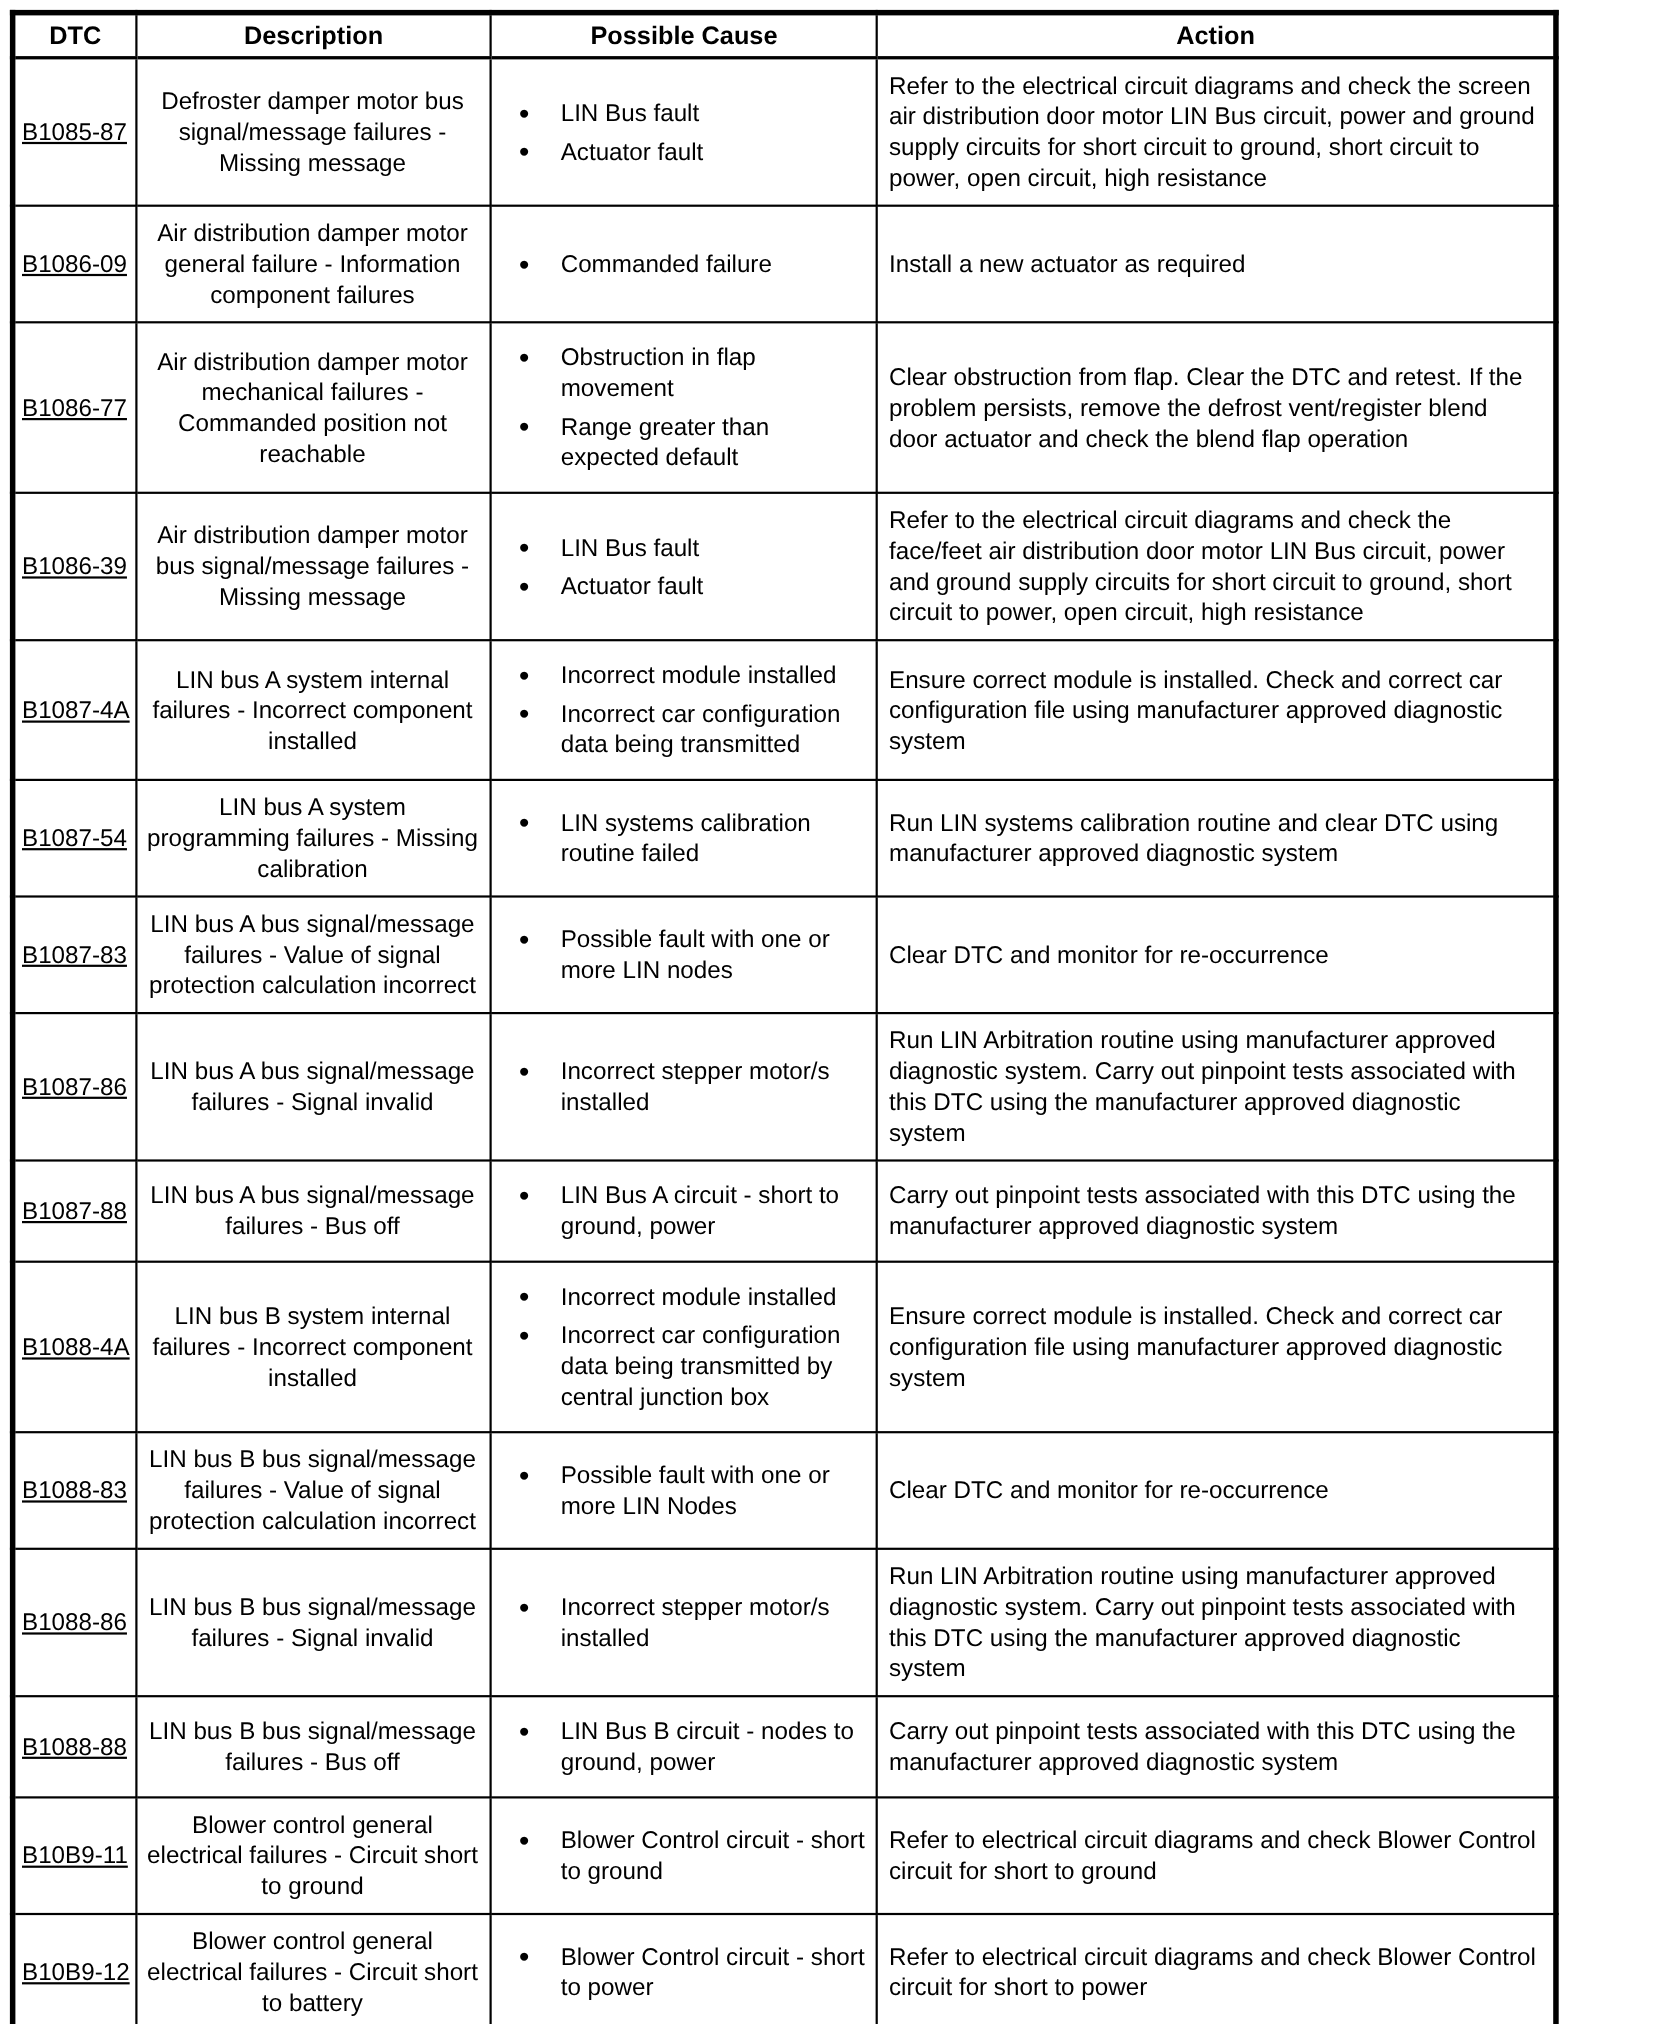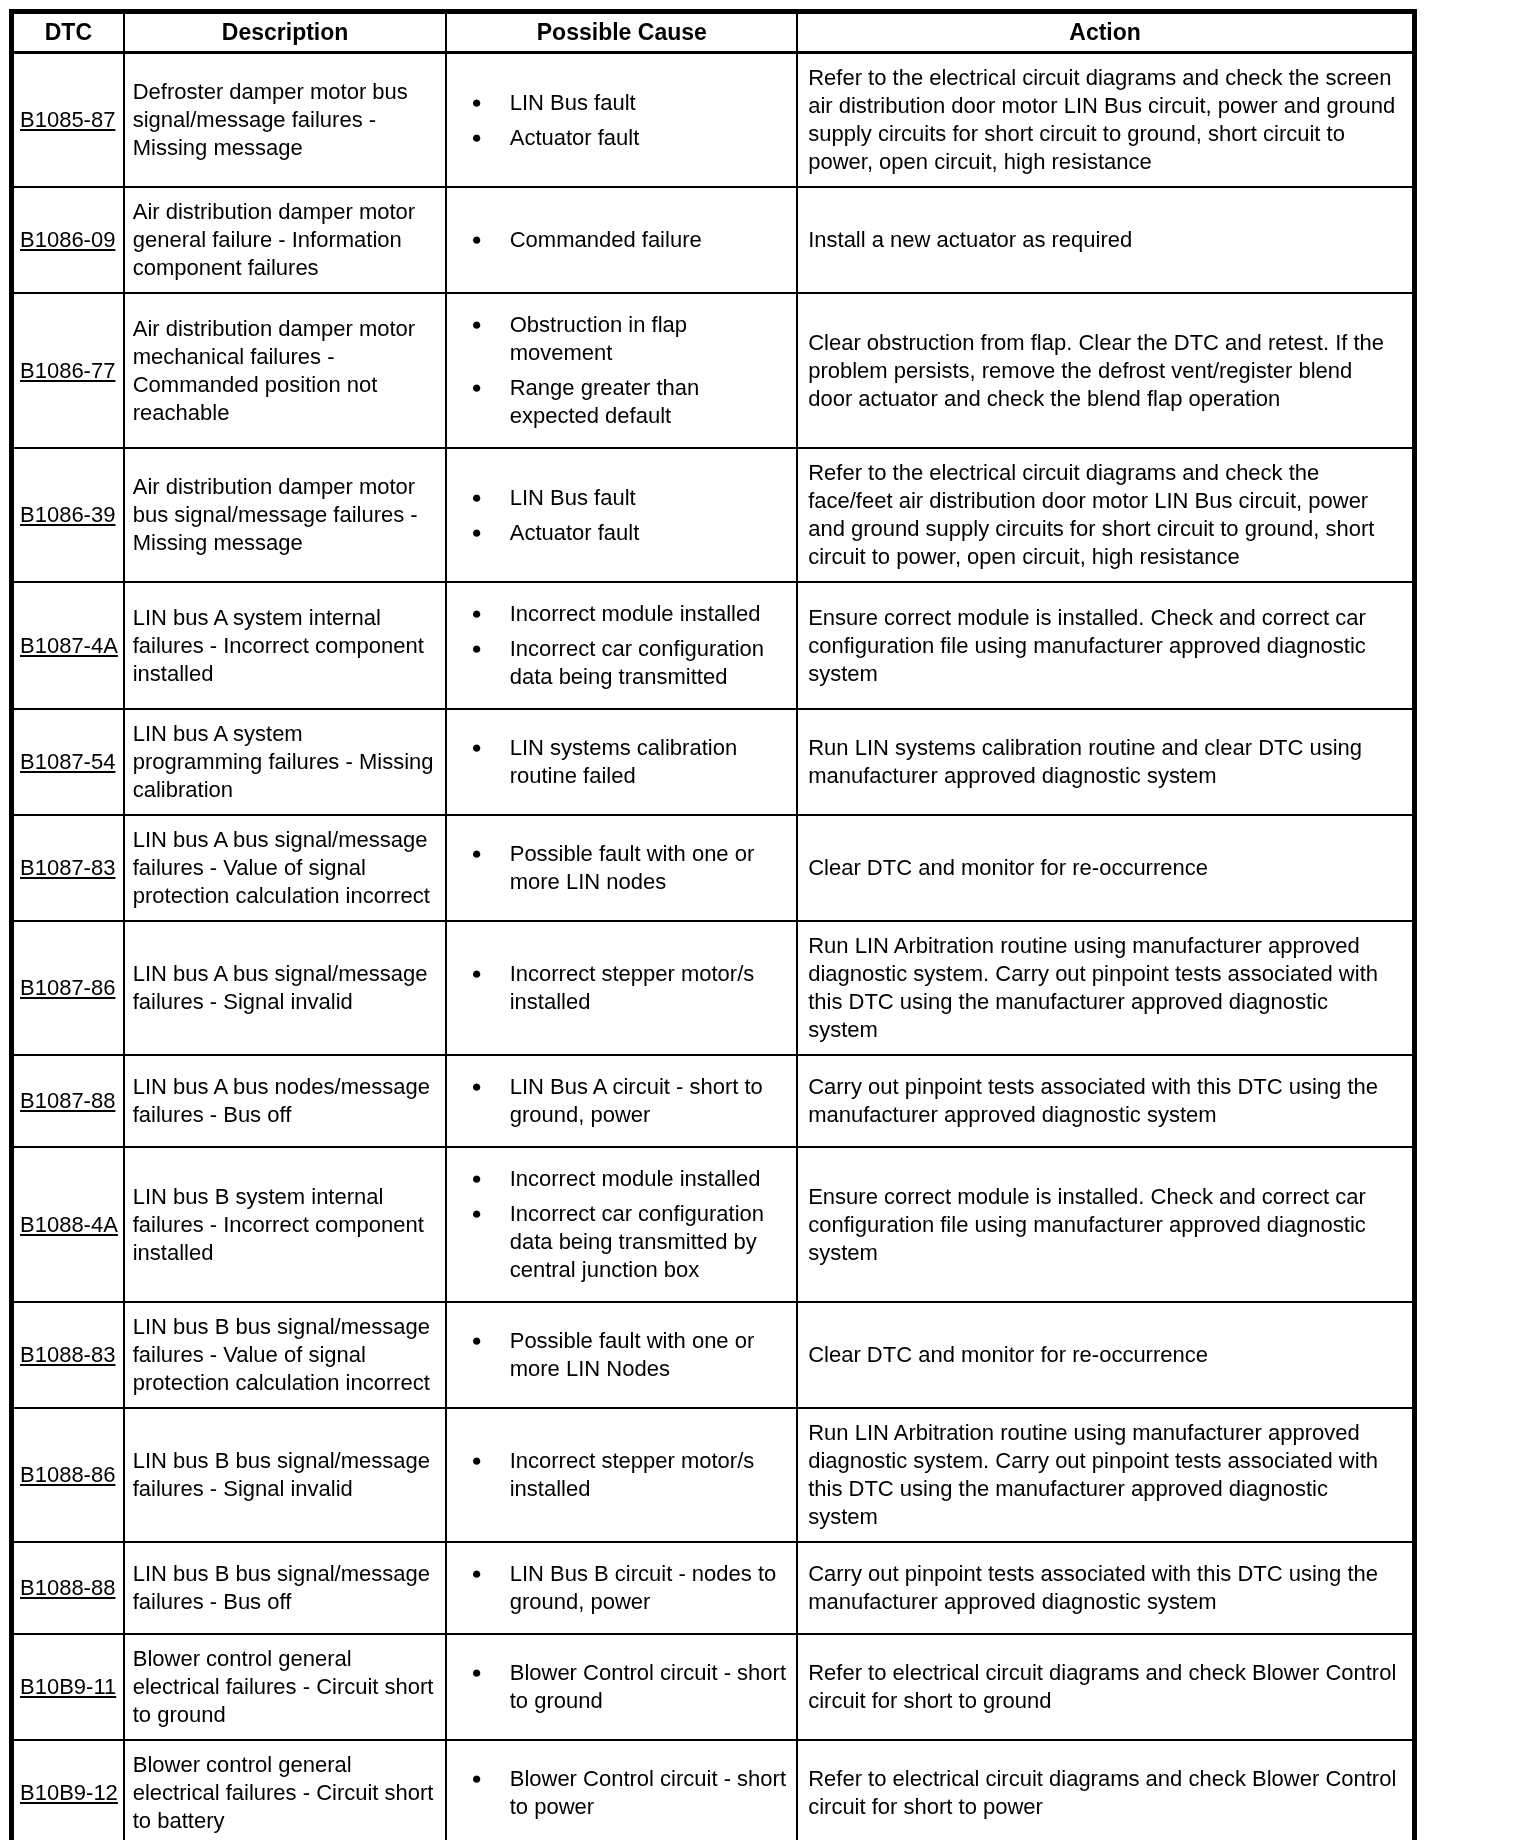--- a/index.html
+++ b/index.html
@@ -48,20 +48,21 @@
   }
   td.col-dtc {
     text-align: left;
     padding-left: 6px;
     padding-right: 2px;
     text-decoration: underline;
   }
   td.col-desc {
     padding-left: 8px;
     padding-right: 10px;
+    text-align: center;
   }
   td.col-action {
     padding-left: 10px;
     padding-right: 10px;
   }
   ul.cause-list {
     list-style: none;
     margin: 0;
     padding: 0;
   }
@@ -217,21 +218,21 @@
               <li class="cause-item">
                 <span class="bullet">●</span>
                 <span class="cause-text">Incorrect stepper motor/s installed</span>
               </li>
             </ul>
           </td>
           <td class="col-action">Run LIN Arbitration routine using manufacturer approved diagnostic system. Carry out pinpoint tests associated with this DTC using the manufacturer approved diagnostic system</td>
         </tr>
         <tr>
           <td class="col-dtc">B1087-88</td>
-          <td class="col-desc">LIN bus A bus nodes/message failures - Bus off</td>
+          <td class="col-desc">LIN bus A bus signal/message failures - Bus off</td>
           <td class="col-cause">
             <ul class="cause-list">
               <li class="cause-item">
                 <span class="bullet">●</span>
                 <span class="cause-text">LIN Bus A circuit - short to ground, power</span>
               </li>
             </ul>
           </td>
           <td class="col-action">Carry out pinpoint tests associated with this DTC using the manufacturer approved diagnostic system</td>
         </tr>

